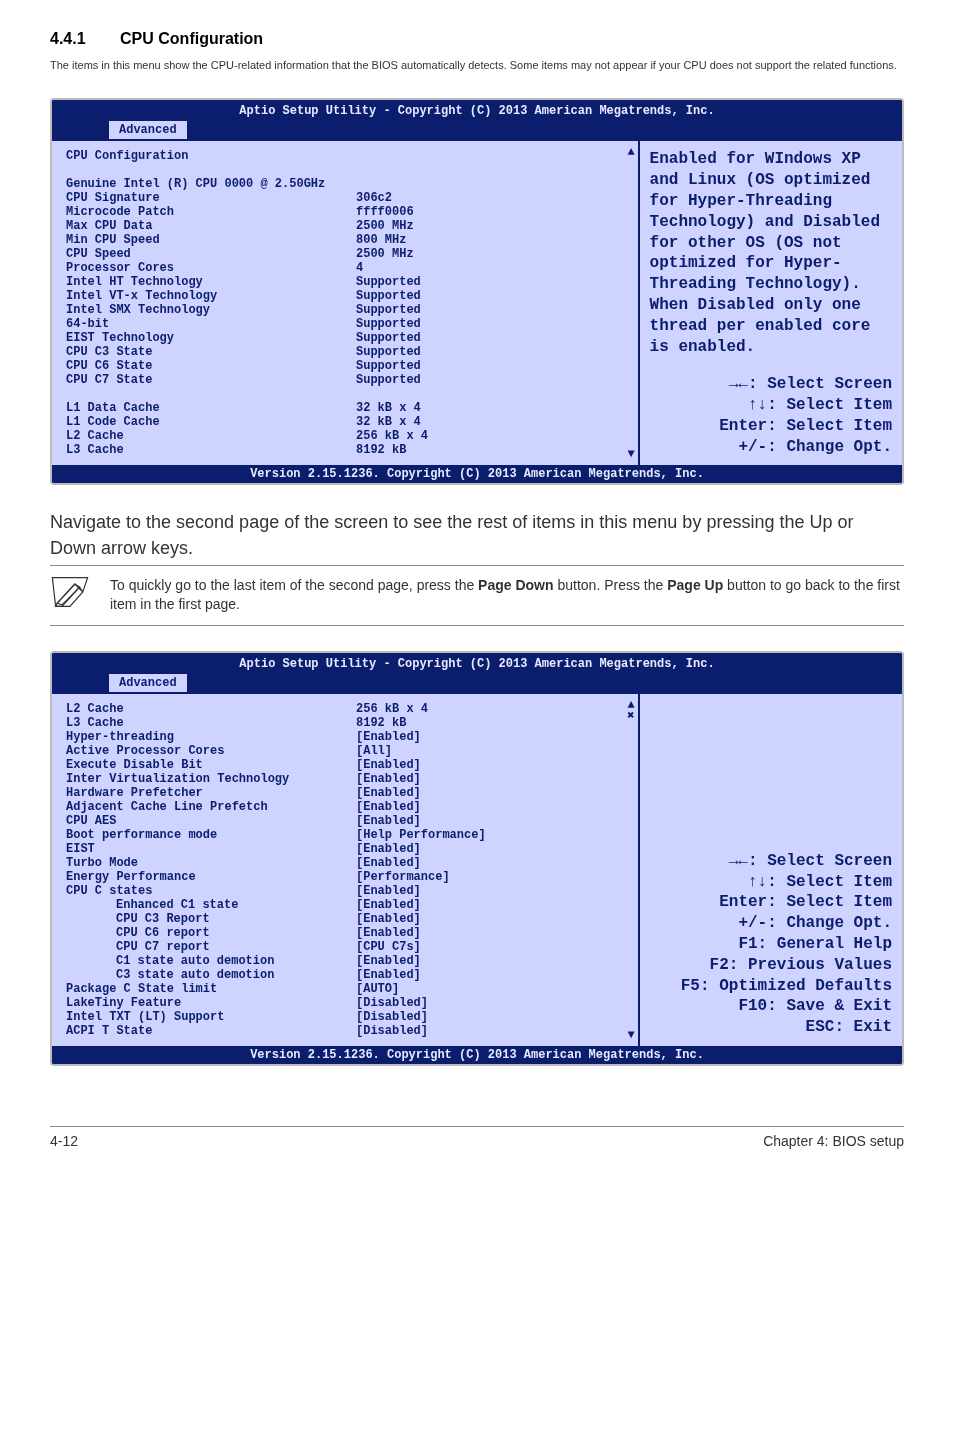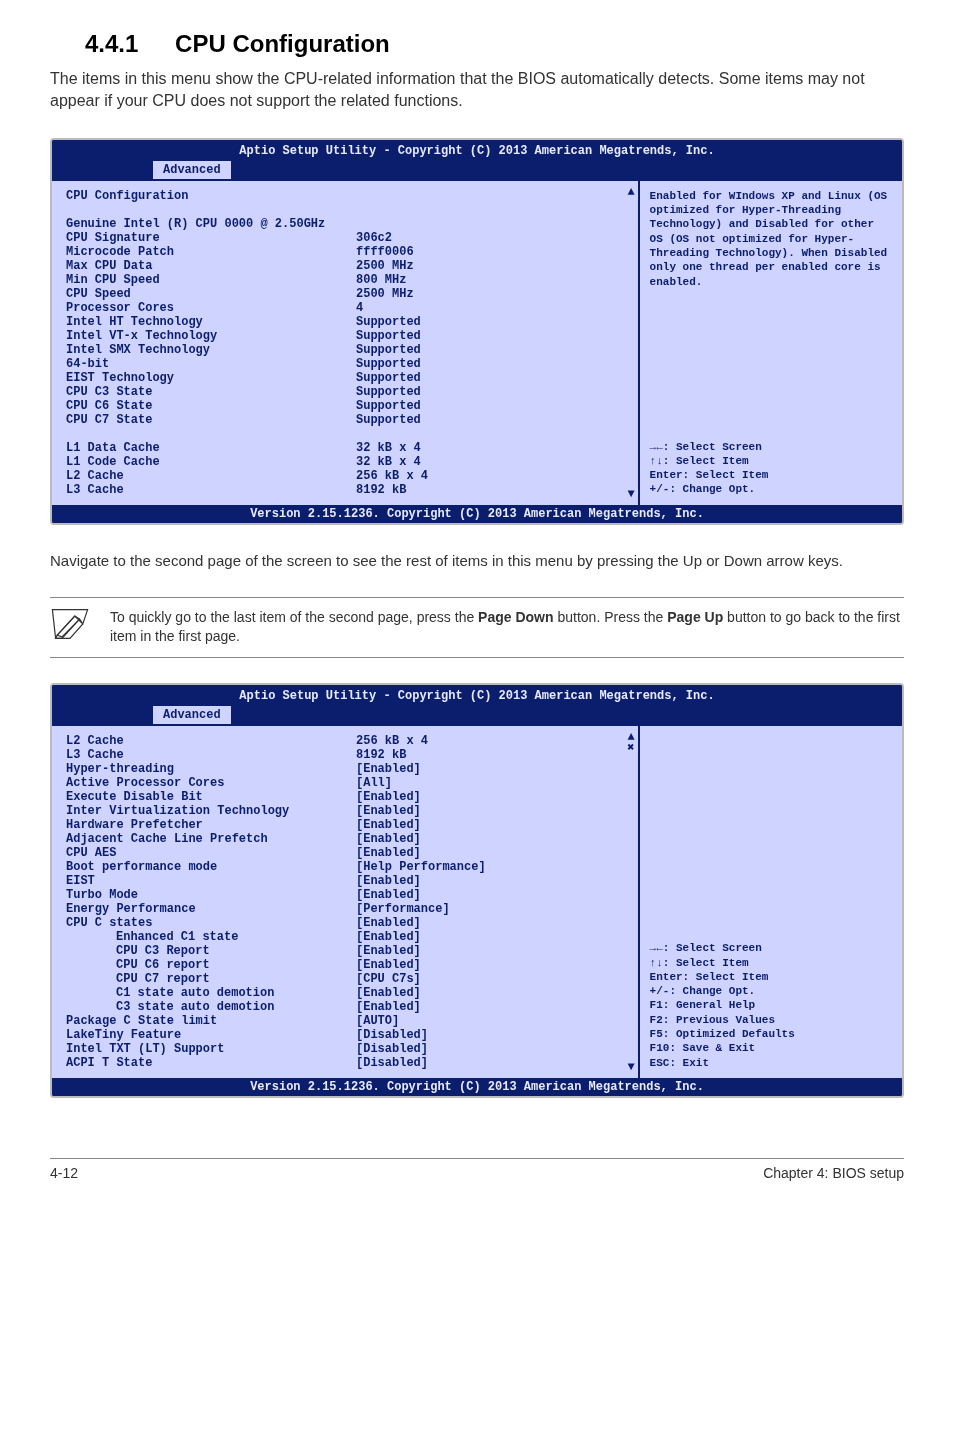--- a/index.html
+++ b/index.html
@@ -5,29 +5,28 @@
     * { margin: 0; padding: 0; box-sizing: border-box; }
     body {
       font-family: Arial, Helvetica, sans-serif;
       background: #ffffff;
       color: #333;
       padding: 30px 50px;
       font-size: 14px;
       width: 954px;
     }
     h2 {
-      font-size: 24px;
+      font-size: 16px;
       font-weight: bold;
       margin-bottom: 10px;
       color: #000;
-      margin-left: 35px;
     }
     .sect-num { margin-right: 30px; }
     .intro {
-      font-size: 16px;
+      font-size: 11px;
       line-height: 1.4;
       margin-bottom: 25px;
       color: #333;
     }
     .bios-box {
       background: #0b1e6e;
       border: 2px solid #bbb;
       border-radius: 4px;
       color: #cfd3ff;
       font-family: "Courier New", monospace;
@@ -38,21 +37,21 @@
     }
     .bios-title {
       text-align: center;
       padding: 4px 0 2px 0;
       color: #e7eaff;
       background: #0b1e6e;
     }
     .tabrow {
       display: flex;
       align-items: flex-end;
-      padding-left: 100px;
+      padding-left: 56px;
       background: #0b1e6e;
     }
     .tab {
       background: #cfd3ff;
       color: #0b1e6e;
       padding: 2px 10px;
       border: 1px solid #0b1e6e;
       border-bottom: none;
       font-weight: bold;
     }
@@ -66,42 +65,42 @@
     .bios-left {
       flex: 2.3;
       padding: 8px 14px;
       border-right: 2px solid #0b1e6e;
       position: relative;
     }
     .bios-right {
       flex: 1;
       padding: 8px 10px;
       color: #0b1e6e;
-      font-size: 11px;
+      font-size: 16px;
       line-height: 1.3;
       display: flex;
       flex-direction: column;
     }
     .row { display: flex; white-space: pre; }
     .col1 { width: 290px; }
     .col2 { flex: 1; }
     .heading { color: #0b1e6e; }
     .blue-text { color: #0b1e6e; }
     .help-block { flex: 1; }
-    .nav-block { margin-top: auto; }
+    .nav-block { margin-top: auto; text-align: right; }
     .footer {
       text-align: center;
       color: #e7eaff;
       background: #0b1e6e;
       padding: 2px 17px;
     }
     .mid-para {
-      font-size: 15px;
+      font-size: 18px;
       line-height: 1.4;
-      margin-bottom: 26px;
+      margin-bottom: 4px;
     }
     .note-row {
       display: flex;
       align-items: flex-start;
       border-top: 1px solid #888;
       border-bottom: 1px solid #888;
       padding: 10px 0;
       margin-bottom: 25px;
       gap: 20px;
     }

